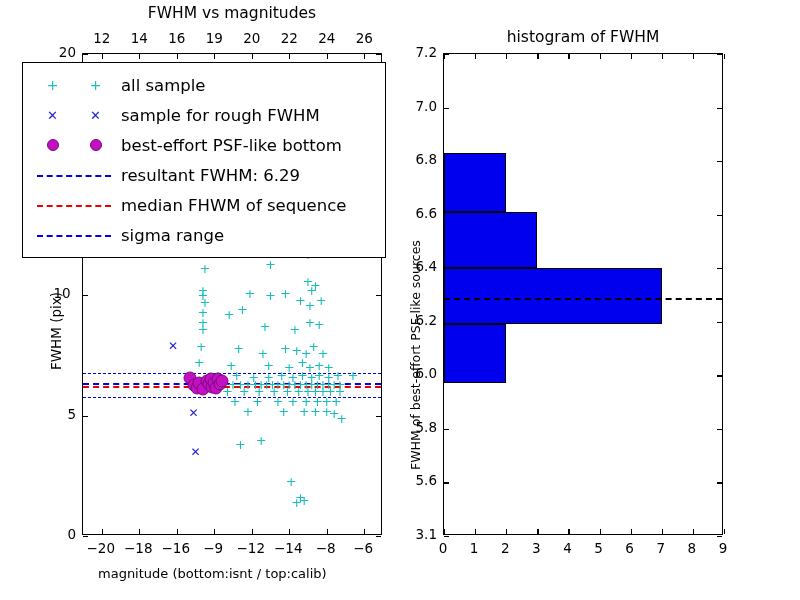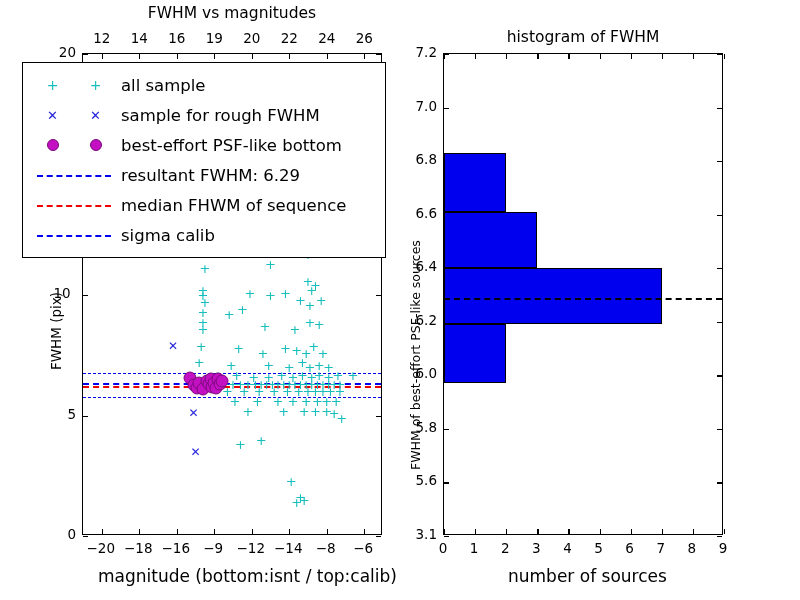--- a/index.html
+++ b/index.html
@@ -6,21 +6,21 @@
   body{width:800px;height:600px;position:relative;overflow:hidden;
        font-family:"DejaVu Sans",sans-serif;color:#000;}
 
   .fig{position:absolute;left:0;top:0;width:800px;height:600px;}
 
   
   .axes{position:absolute;box-sizing:border-box;border:1.4px solid #000;background:#fff;}
 
   
   .title{position:absolute;font-size:15.5px;text-align:center;white-space:nowrap;}
-  .axlabel{position:absolute;font-size:17px;white-space:nowrap;}
+  .axlabel{position:absolute;font-size:13px;white-space:nowrap;}
   .ticklbl{position:absolute;font-size:13.5px;white-space:nowrap;}
   .ylabel-rot{position:absolute;font-size:13.5px;white-space:nowrap;
               transform-origin:0 0;transform:rotate(-90deg);}
   .ylabel-rot-sm{position:absolute;font-size:12.5px;white-space:nowrap;
               transform-origin:0 0;transform:rotate(-90deg);}
 
   
   .tick{position:absolute;background:#000;}
   .tick.v{width:1.2px;height:5px;}
   .tick.h{height:1.2px;width:5px;}
@@ -344,21 +344,20 @@
         <div class="bar" style="left: 0px; top: 214.222px; width: 217.778px; height: 56.2333px;"></div>
         <div class="bar" style="left: 0px; top: 157.989px; width: 93.3333px; height: 56.2333px;"></div>
         <div class="bar" style="left: 0px; top: 99.0778px; width: 62.2222px; height: 58.9111px;"></div>
       </div>
     <div id="R-line">
         <div class="hline black-dash" style="left: 0px; right: 0px; top: 243.678px;"></div>
       </div>
   </div>
 
   <div class="ylabel-rot-sm" style="left:408px;top:470px;">FWHM of best-effort PSF-like sources</div>
-  <div class="axlabel" style="left:508px;top:566px;">number of sources</div>
 
   <div class="legend" style="left:22px;top:62px;width:364px;">
     <div id="legend-rows">
         <div class="legrow">
           <div class="legkey">
             <span class="key-plus">+</span>
             <span class="key-plus">+</span>
           </div>
           <div class="legtxt">all sample</div>
         </div>
@@ -385,18 +384,18 @@
         <div class="legrow">
           <div class="legkey">
             <span class="key-line kl-red"></span>
           </div>
           <div class="legtxt">median FHWM of sequence</div>
         </div>
         <div class="legrow">
           <div class="legkey">
             <span class="key-line kl-bluedd"></span>
           </div>
-          <div class="legtxt">sigma calib</div>
+          <div class="legtxt">sigma range</div>
         </div>
       </div>
   </div>
 
 </div>
 
 </body></html>

